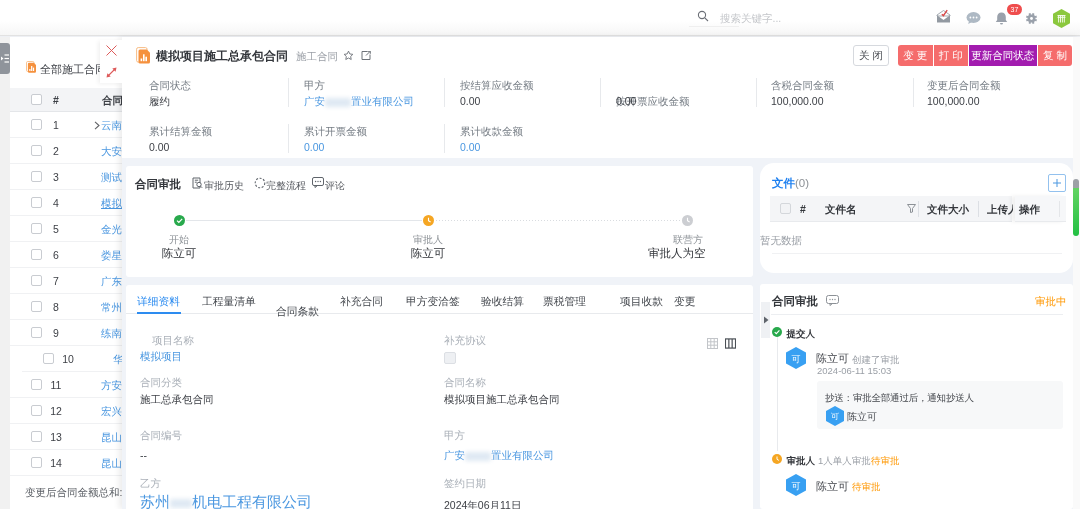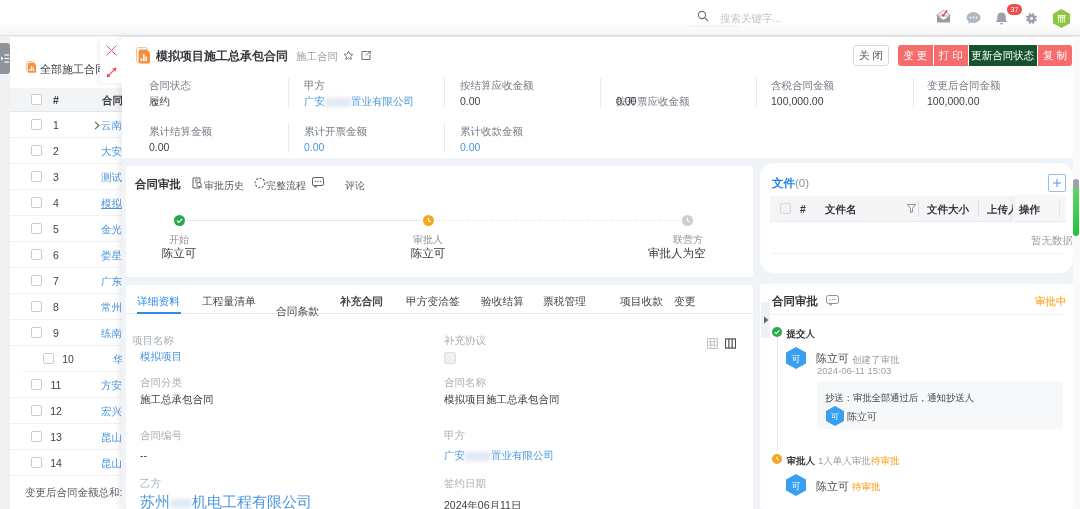--- a/index.html
+++ b/index.html
@@ -198,21 +198,21 @@
     </svg>
   <svg class="abs" style="left:239px;top:14px" width="10" height="9" viewBox="0 0 10 9">
     <path d="M6.5 0.5 L1 0.5 L1 8.5 L9 8.5 L9 3.5" fill="none" stroke="#6d7278" stroke-width="1"></path>
     <path d="M5 4.5 L9.2 0.3 M6.6 0.3 L9.3 0.3 L9.3 2.8" fill="none" stroke="#6d7278" stroke-width="1"></path>
   </svg>
 
   <div class="abs" style="left:731px;top:8px;width:36px;height:21px;background:#fff;border:1px solid #d6d9de;border-radius:3px;font-size:10.5px;color:#43464c;text-align:center;line-height:19px;">关 闭</div>
   <div class="abs" style="left:776px;top:8px;width:174px;height:21px;color:#fff;font-size:10.5px;">
     <div class="abs" style="left:0;top:0;width:34.5px;height:21px;background:#f56c6c;border-radius:3px 0 0 3px;text-align:center;line-height:21px;">变 更</div>
     <div class="abs" style="left:36px;top:0;width:33.5px;height:21px;background:#f56c6c;text-align:center;line-height:21px;">打 印</div>
-    <div class="abs" style="left:71px;top:0;width:67.5px;height:21px;background:#14532d;text-align:center;line-height:21px;">更新合同状态</div>
+    <div class="abs" style="left:71px;top:0;width:67.5px;height:21px;background:#a21caf;text-align:center;line-height:21px;">更新合同状态</div>
     <div class="abs" style="left:140px;top:0;width:34px;height:21px;background:#f56c6c;border-radius:0 3px 3px 0;text-align:center;line-height:21px;">复 制</div>
   </div>
   <div id="hdrfields">
     <div class="abs lbl" style="left:27px;top:42px;">合同状态</div>
     <div class="abs val" style="left:27px;top:58px;">履约</div>
     <div class="abs lbl" style="left:182px;top:42px;">甲方</div>
     <div class="abs" style="left:182px;top:58px;font-size:10.5px;color:#4a97e0;white-space:nowrap;">广安<span style="display:inline-block;width:26px;height:9px;background:#dfe9f3;filter:blur(2px);vertical-align:middle;border-radius:2px;"></span>置业有限公司</div>
     <div class="abs lbl" style="left:338px;top:42px;">按结算应收金额</div>
     <div class="abs val" style="left:338px;top:58px;">0.00</div>
     <div class="abs lbl" style="left:494px;top:58px;">按开票应收金额</div>
@@ -256,21 +256,21 @@
   </svg>
   <div class="abs" style="left:140px;top:12.5px;font-size:10px;color:#55585e;">完整流程</div>
 
   <svg class="abs" style="left:186px;top:11px" width="12" height="11" viewBox="0 0 12 11">
     <rect x="0.5" y="0.5" width="11" height="8" rx="1.5" fill="none" stroke="#5f646b" stroke-width="1"></rect>
     <path d="M3 8.5 L3 10.5 L5.5 8.5" fill="none" stroke="#5f646b" stroke-width="1"></path>
     <circle cx="3.6" cy="4.5" r="0.7" fill="#5f646b"></circle>
       <circle cx="6" cy="4.5" r="0.7" fill="#5f646b"></circle>
       <circle cx="8.4" cy="4.5" r="0.7" fill="#5f646b"></circle>
   </svg>
-  <div class="abs" style="left:199px;top:12.5px;font-size:10px;color:#55585e;margin-left:20px;">评论</div>
+  <div class="abs" style="left:199px;top:12.5px;font-size:10px;color:#55585e;">评论</div>
   <div id="stepper">
     <div class="abs" style="left:60px;top:54px;width:236px;height:1px;background:#e3e6ea;"></div>
     <div class="abs" style="left:310px;top:54px;width:244px;height:1px;background:repeating-linear-gradient(90deg,#d9dce0 0 1.5px,transparent 1.5px 3px);"></div>
     <svg class="abs" style="left:48px;top:49px" width="11" height="11" viewBox="0 0 11 11">
         <circle cx="5.5" cy="5.5" r="5.5" fill="#28a94c"></circle>
         <path d="M3 5.6 L4.8 7.3 L8.2 3.8" stroke="#fff" stroke-width="1.2" fill="none"></path>
       </svg>
     <svg class="abs" style="left:297px;top:49px" width="11" height="11" viewBox="0 0 11 11">
         <circle cx="5.5" cy="5.5" r="5.5" fill="#f5a623"></circle>
         <path d="M5.5 2.8 L5.5 5.8 L7.6 7" stroke="#fff" stroke-width="1.1" fill="none"></path>
@@ -288,29 +288,29 @@
   </div>
 </div>
 
 <div class="abs" style="left:126px;top:285px;width:627px;height:224px;background:#fff;border-radius:3px 3px 0 0;">
   <div id="tabs">
     <div class="abs" style="left:0;top:28px;width:627px;height:1px;background:#e8eaed;"></div>
     <div class="abs" style="left:11px;top:10px;font-size:10.75px;color:#2d8cf0;">详细资料</div>
     <div class="abs" style="left:11px;top:27px;width:44px;height:2px;background:#2d8cf0;"></div>
     <div class="abs" style="left:76px;top:10px;font-size:10.75px;color:#42464c;">工程量清单</div>
     <div class="abs" style="left:150px;top:20px;font-size:10.75px;color:#42464c;">合同条款</div>
-    <div class="abs" style="left:214px;top:10px;font-size:10.75px;color:#42464c;font-weight:bold;">补充合同</div>
+    <div class="abs" style="left:214px;top:10px;font-size:10.75px;color:#42464c;">补充合同</div>
     <div class="abs" style="left:280px;top:10px;font-size:10.75px;color:#42464c;">甲方变洽签</div>
     <div class="abs" style="left:355px;top:10px;font-size:10.75px;color:#42464c;">验收结算</div>
     <div class="abs" style="left:417px;top:10px;font-size:10.75px;color:#42464c;">票税管理</div>
     <div class="abs" style="left:485px;top:10px;font-size:10.75px;color:#42464c;margin-left:9px;">项目收款</div>
     <div class="abs" style="left:548px;top:10px;font-size:10.75px;color:#42464c;">变更</div>
   </div>
   <div id="fields">
-    <div class="abs lbl2" style="left:6px;top:49px;font-family:Liberation Mono, monospace;">项目名称</div>
+    <div class="abs lbl2" style="left:26px;top:49px;font-family:Liberation Mono, monospace;">项目名称</div>
     <div class="abs" style="left:14px;top:65px;font-size:10.5px;color:#4a97e0;">模拟项目</div>
     <div class="abs lbl2" style="left:318px;top:49px;">补充协议</div>
     <div class="abs" style="left:318px;top:67px;width:12px;height:12px;background:#eef0f3;border:1px solid #dcdfe4;border-radius:2px;"></div>
 
     <svg class="abs" style="left:581px;top:53px" width="11" height="11" viewBox="0 0 11 11">
         <g stroke="#c2c5c9" stroke-width="1">
           <rect x="0.5" y="0.5" width="10" height="10" fill="none"></rect>
           <line x1="0.5" y1="3.8" x2="10.5" y2="3.8"></line>
           <line x1="0.5" y1="7.2" x2="10.5" y2="7.2"></line>
           <line x1="3.8" y1="0.5" x2="3.8" y2="10.5"></line>
@@ -354,21 +354,21 @@
     <div class="abs" style="left:65px;top:40px;font-weight:bold;font-size:10.5px;color:#33363b;">文件名</div>
     <svg class="abs" style="left:147px;top:41px" width="9" height="9" viewBox="0 0 9 9">
         <path d="M0.5 0.5 L8.5 0.5 L5.5 4.5 L5.5 8 L3.5 8.5 L3.5 4.5 Z" fill="none" stroke="#8c9196" stroke-width="1"></path>
       </svg>
     <div class="abs" style="left:158px;top:38px;width:1px;height:16px;background:#dcdfe4;"></div>
     <div class="abs" style="left:167px;top:40px;font-weight:bold;font-size:10.5px;color:#33363b;">文件大小</div>
     <div class="abs" style="left:218px;top:38px;width:1px;height:16px;background:#dcdfe4;"></div>
     <div class="abs" style="left:227px;top:40px;font-weight:bold;font-size:10.5px;color:#33363b;width:26px;overflow:hidden;white-space:nowrap;">上传人</div>
     <div class="abs" style="left:259px;top:40px;font-weight:bold;font-size:10.5px;color:#33363b;">操作</div>
       <div class="abs" style="left:299px;top:38px;width:1px;height:16px;background:#e4e6e9;"></div>
-    <div class="abs" style="left:0;top:71px;width:313px;text-align:right;font-size:10.5px;color:#9a9fa6;">暂无数据</div>
+    <div class="abs" style="left:0;top:71px;width:313px;text-align:left;font-size:10.5px;color:#9a9fa6;">暂无数据</div>
     <div class="abs" style="left:12px;top:90px;width:290px;height:1px;background:#f0f1f3;"></div>
   </div>
 </div>
 
 <div class="abs" style="left:760px;top:284px;width:313px;height:225px;background:#fff;border-radius:3px;overflow:hidden;">
   <div class="abs" style="left:12px;top:10px;font-size:11.5px;font-weight:bold;color:#33363b;">合同审批</div>
   <svg class="abs" style="left:66px;top:11px" width="13" height="11" viewBox="0 0 13 11">
     <rect x="0.5" y="0.5" width="12" height="8" rx="2" fill="none" stroke="#8c9196" stroke-width="1"></rect>
     <path d="M4 8.5 L4 10.5 L6.5 8.5" fill="none" stroke="#8c9196" stroke-width="1"></path>
     <circle cx="4" cy="4.5" r="0.7" fill="#8c9196"></circle>

